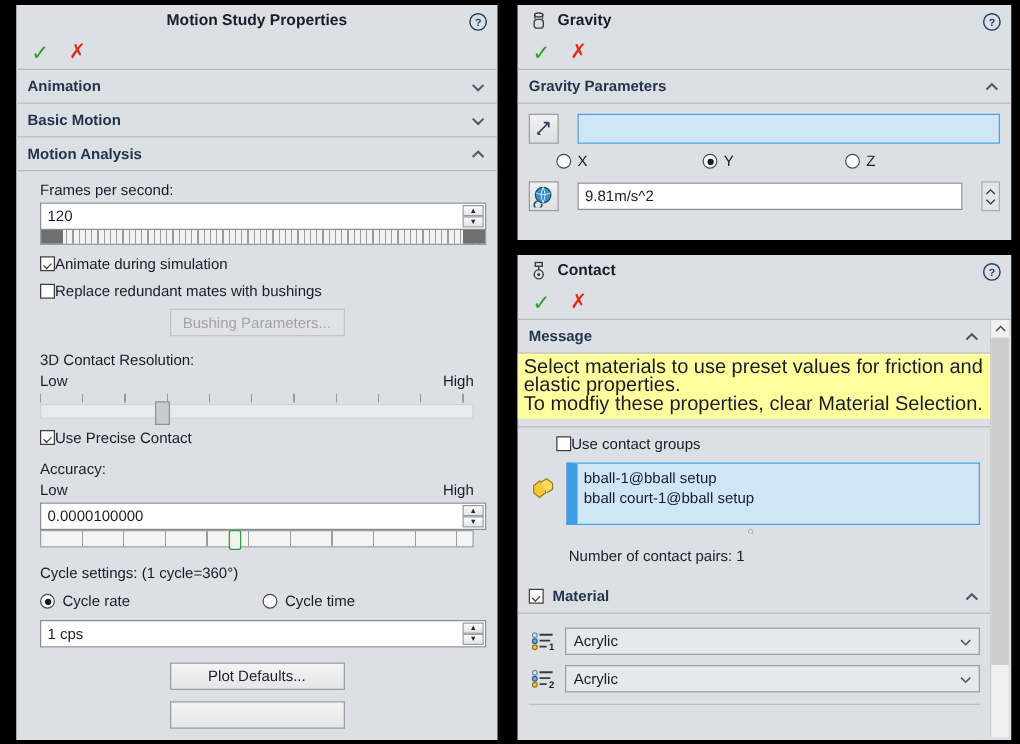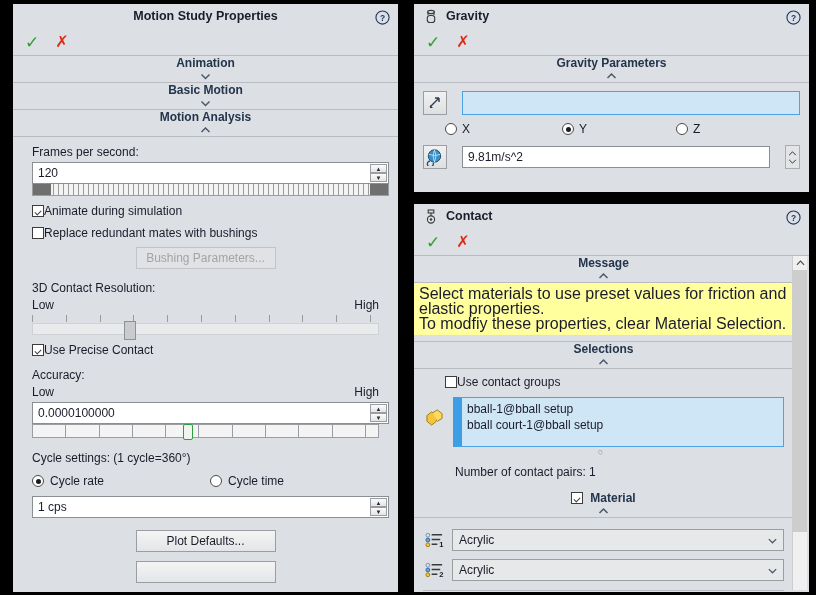--- a/index.html
+++ b/index.html
@@ -28,21 +28,21 @@
   .okcancel{
     height:26px;padding-left:12px;display:flex;align-items:center;gap:16px;
     border-bottom:1px solid #b9bcc0;
   }
   .ok-check{color:#2ea02e;font-size:17px;font-weight:bold;line-height:1;}
   .cancel-x{color:#e02b15;font-size:16px;font-weight:bold;line-height:1;}
 
   .group-head{
     height:26px;display:flex;align-items:center;justify-content:space-between;
     padding:0 9px 0 9px;border-bottom:1px solid #b9bcc0;
-    font-weight:bold;font-size:12px;color:#23354d;flex-direction:column;
+    font-weight:bold;font-size:12px;color:#23354d;
   }
   .chev{width:13px;height:13px;display:block;}
 
   .group-body{padding:4px 9px 6px 9px;}
   .lbl{font-size:12px;color:#1b1b2b;margin:4px 0 3px 10px;}
 
   .spin-wrap{position:relative;margin:0 0 0 10px;}
   .txtfield{
     box-sizing:border-box;width:100%;height:22px;background:#fff;
     border:1px solid #8a8f94;font-size:12px;color:#1b1b2b;
@@ -398,26 +398,20 @@
           <path d="M2 8 L6 4 L10 8" fill="none" stroke="#4a5a6a" stroke-width="1.5"></path>
         </svg>
     </div>
 
     <div class="msg-yellow">
       <div>Select materials to use preset values for friction and elastic properties.</div>
       <div>To modfiy these properties, clear Material Selection.</div>
     </div>
     <div class="sec-divider"></div>
 
-    <div class="group-head">
-      <span>Selections</span>
-      <svg class="chev" viewBox="0 0 12 12">
-          <path d="M2 8 L6 4 L10 8" fill="none" stroke="#4a5a6a" stroke-width="1.5"></path>
-        </svg>
-    </div>
 
     <div class="group-body" style="padding-top:6px">
       <div class="chk-row" style="margin:0 0 0 22px">
         <span class="chk"></span>
         <span class="chk-lbl">Use contact groups</span>
       </div>
 
       <div class="row-flex" style="margin-top:8px;align-items:flex-start;gap:8px">
         <span style="width:22px;display:flex;justify-content:center;padding-top:12px">
           <svg width="19" height="17" viewBox="0 0 20 18">

